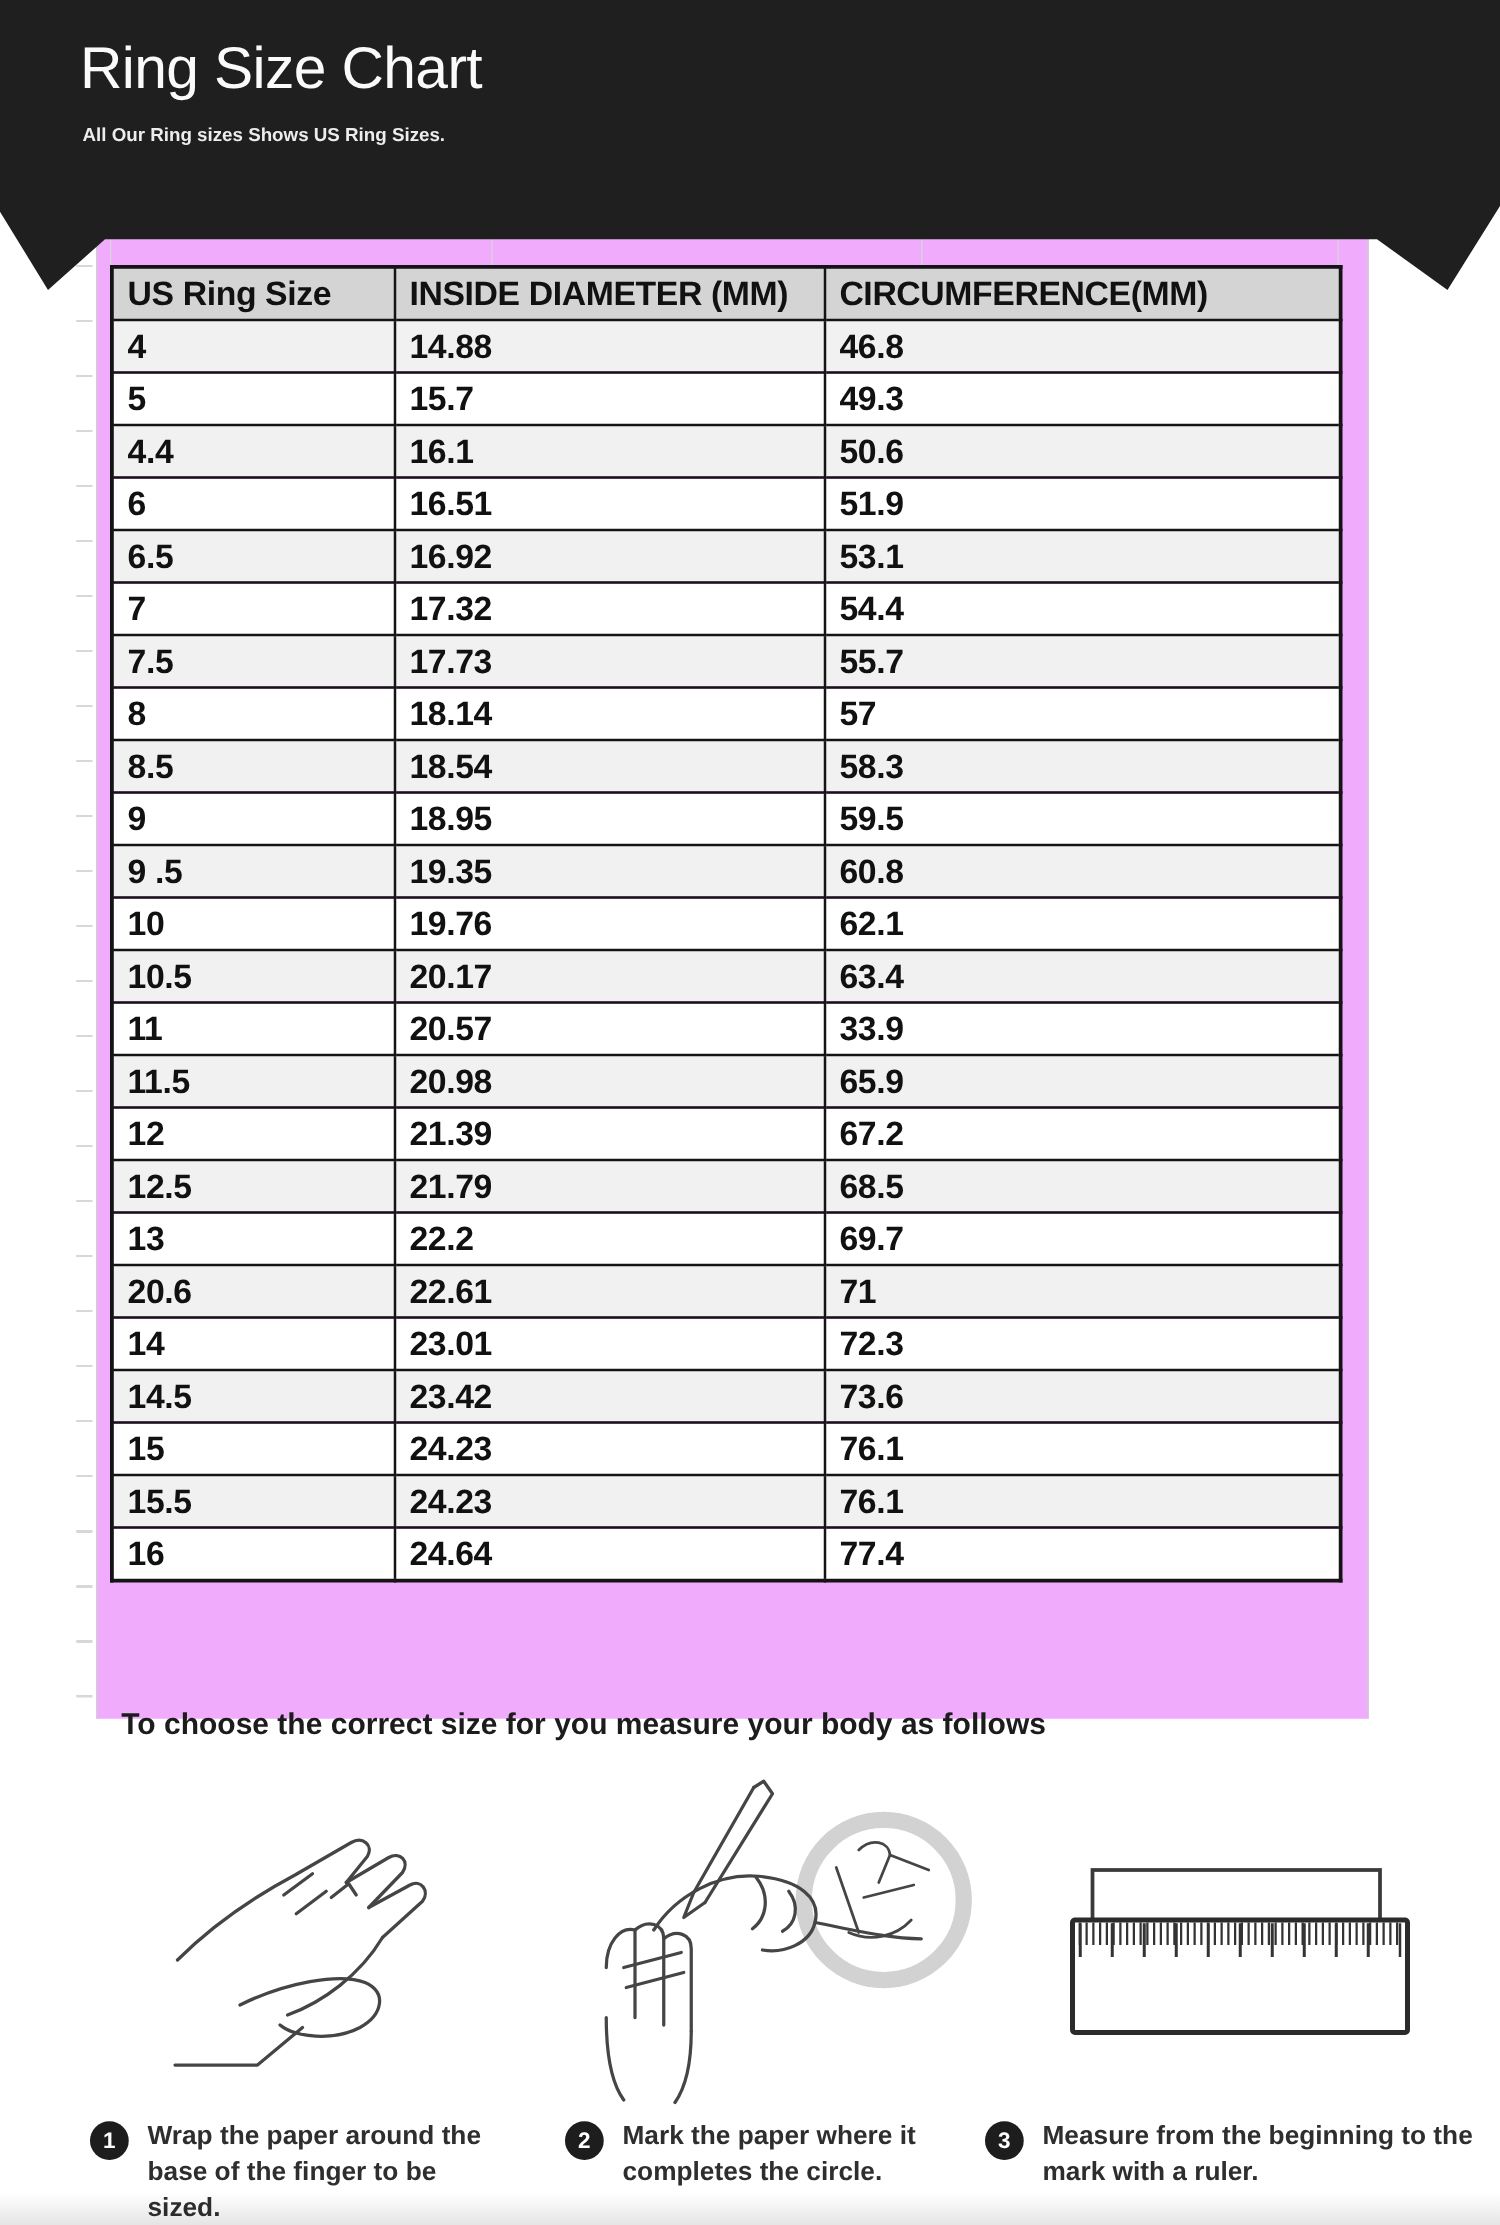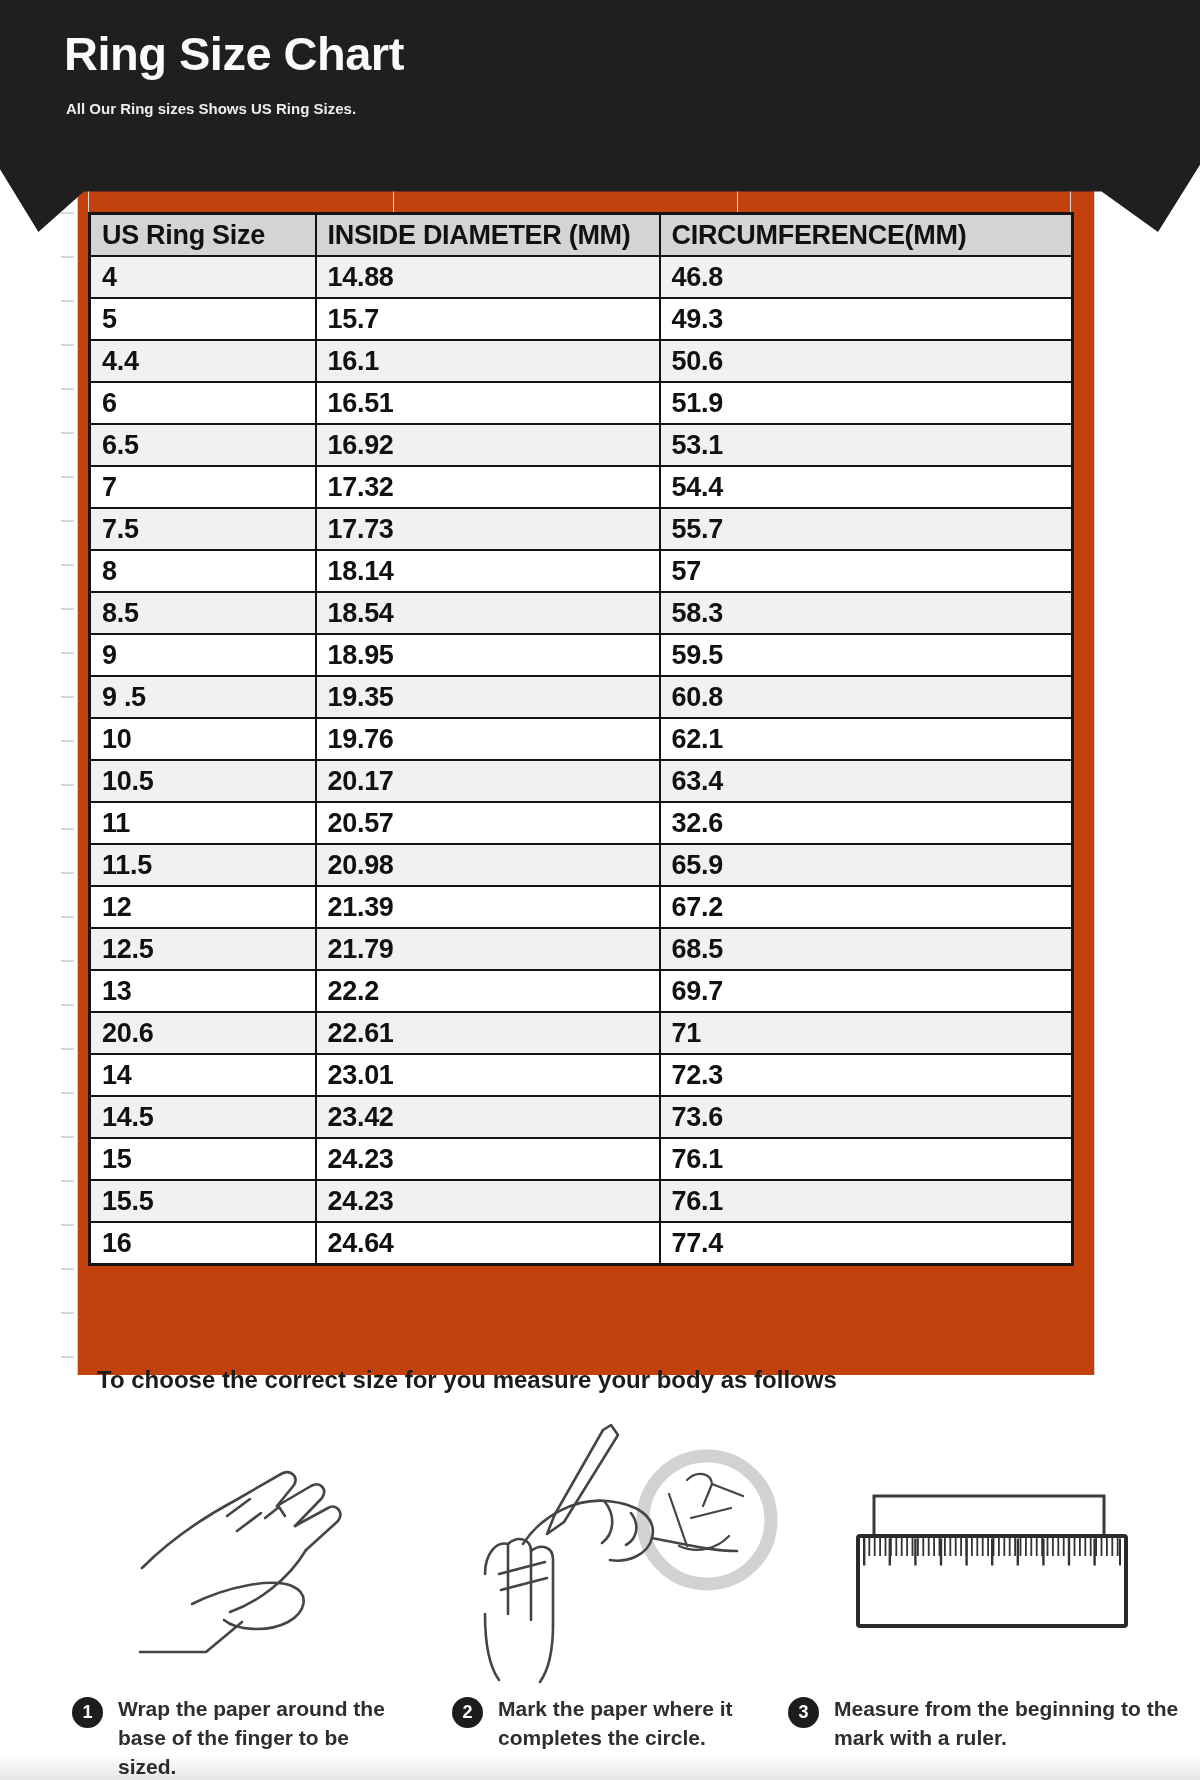--- a/index.html
+++ b/index.html
@@ -12,31 +12,31 @@
   }
   
   .banner{
     position:absolute;left:0;top:0;width:1200px;height:232px;
     background:#1f1f1f;
     clip-path:polygon(0 0,100% 0,100% 71%,96.5% 100%,91.8% 82.5%,7% 82.5%,3.2% 100%,0 73%);
     z-index:3;
   }
   .banner-title{
     position:absolute;left:64px;top:26px;
-    font-size:47px;font-weight:bold;letter-spacing:-0.5px;
+    font-size:47px;font-weight:normal;letter-spacing:-0.5px;
     color:#fafafa;
   }
   .banner-subtitle{
     position:absolute;left:66px;top:100px;
     font-size:15px;font-weight:bold;color:#ededed;
   }
   
   .sheet{
     position:absolute;left:77px;top:190px;width:1016px;height:1185px;
-    background:#c2410c;
+    background:#f0abfc;
     border-left:1px solid #cdcdcd;border-right:1px solid #cdcdcd;
     z-index:2;
   }
   .grid-strip{
     position:absolute;left:10px;top:0;width:983px;height:22px;
     display:flex;
   }
   .grid-strip .gcell{border-right:1px solid #d6d6d6;height:100%;}
   .grid-strip .gcell:first-child{border-left:1px solid #d6d6d6;}
   .gutter-dashes{
@@ -191,21 +191,21 @@
             <td>62.1</td>
           </tr>
           <tr>
             <td>10.5</td>
             <td>20.17</td>
             <td>63.4</td>
           </tr>
           <tr>
             <td>11</td>
             <td>20.57</td>
-            <td>32.6</td>
+            <td>33.9</td>
           </tr>
           <tr>
             <td>11.5</td>
             <td>20.98</td>
             <td>65.9</td>
           </tr>
           <tr>
             <td>12</td>
             <td>21.39</td>
             <td>67.2</td>

